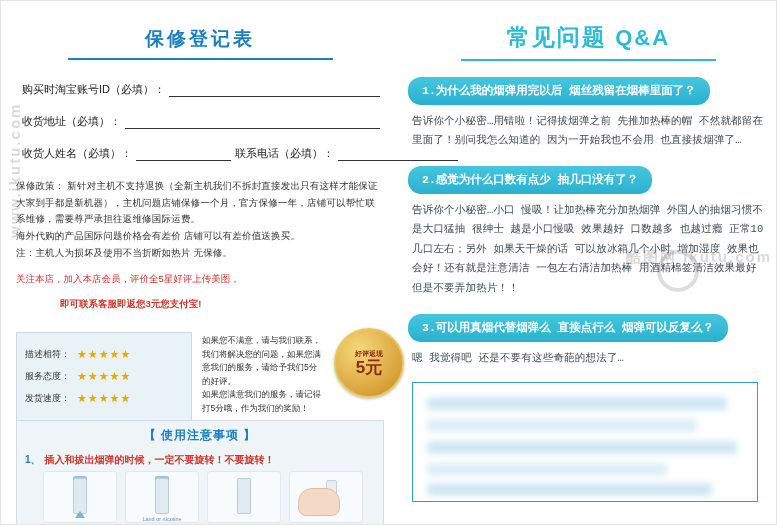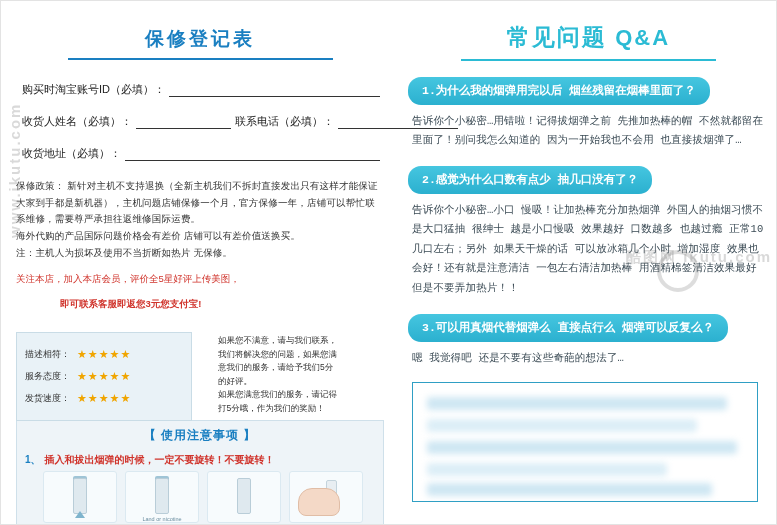--- a/index.html
+++ b/index.html
@@ -95,21 +95,21 @@
     box-sizing:border-box;
   }
   .rate-row{
     display:flex;align-items:center;
     font-size:9px;color:#333;
     margin:9px 0;
   }
   .rate-label{width:52px;}
   .stars{color:#f0a500;font-size:11px;letter-spacing:1px;}
   .rating-note{
-    position:absolute;left:202px;top:12px;
+    position:absolute;left:186px;top:12px;
     width:120px;
     font-size:8.5px;line-height:1.6;color:#333;
   }
   .badge{
     position:absolute;left:318px;top:6px;
     width:66px;height:66px;border-radius:50%;
     background:radial-gradient(circle at 35% 30%,#f6d97a,#d9a13a 70%,#b8801f);
     border:2px solid #e7c55f;
     display:flex;align-items:center;justify-content:center;
     flex-direction:column;
@@ -243,30 +243,30 @@
 
     <div class="title-left">保修登记表</div>
     <div class="title-underline"></div>
 
     <div class="form">
       <div class="form-row">
         <span class="form-label">购买时淘宝账号ID（必填）：</span>
         <span class="line"></span>
       </div>
       <div class="form-row">
+        <span class="form-label">收货地址（必填）：</span>
+        <span class="line"></span>
+      </div>
+      <div class="form-row">
         <span class="form-label">收货人姓名（必填）：</span>
         <span class="line short"></span>
         <span class="gap"></span>
         <span class="form-label">联系电话（必填）：</span>
         <span class="line mid"></span>
       </div>
-      <div class="form-row">
-        <span class="form-label">收货地址（必填）：</span>
-        <span class="line"></span>
-      </div>
     </div>
 
     <div class="policy">
       <p>保修政策：  新针对主机不支持退换（全新主机我们不拆封直接发出只有这样才能保证大家到手都是新机器），主机问题店铺保修一个月，官方保修一年，店铺可以帮忙联系维修，需要尊严承担往返维修国际运费。</p>
       <p>海外代购的产品国际问题价格会有差价 店铺可以有差价值送换买。</p>
       <p>注：主机人为损坏及使用不当折断如热片 无保修。</p>
     </div>
 
     <div class="promo">
       <p>关注本店，加入本店会员，评价全5星好评上传美图，</p>
@@ -284,20 +284,24 @@
           <span class="stars">★★★★★</span>
         </div>
         <div class="rate-row">
           <span class="rate-label">发货速度：</span>
           <span class="stars">★★★★★</span>
         </div>
       </div>
       <div class="rating-note">
         <div>如果您不满意，请与我们联系，我们将解决您的问题，如果您满意我们的服务，请给予我们5分的好评。</div>
         <div>如果您满意我们的服务，请记得打5分哦，作为我们的奖励！</div>
+      </div>
+      <div class="badge">
+        <span class="b1">好评返现</span>
+        <span class="b2">5元</span>
       </div>
     </div>
 
     <div class="notice">
       <div class="notice-title">【 使用注意事项 】</div>
 
       <div class="notice-item">
         <span class="num">1、</span><span class="warn">插入和拔出烟弹的时候，一定不要旋转！不要旋转！</span>
       </div>
 

